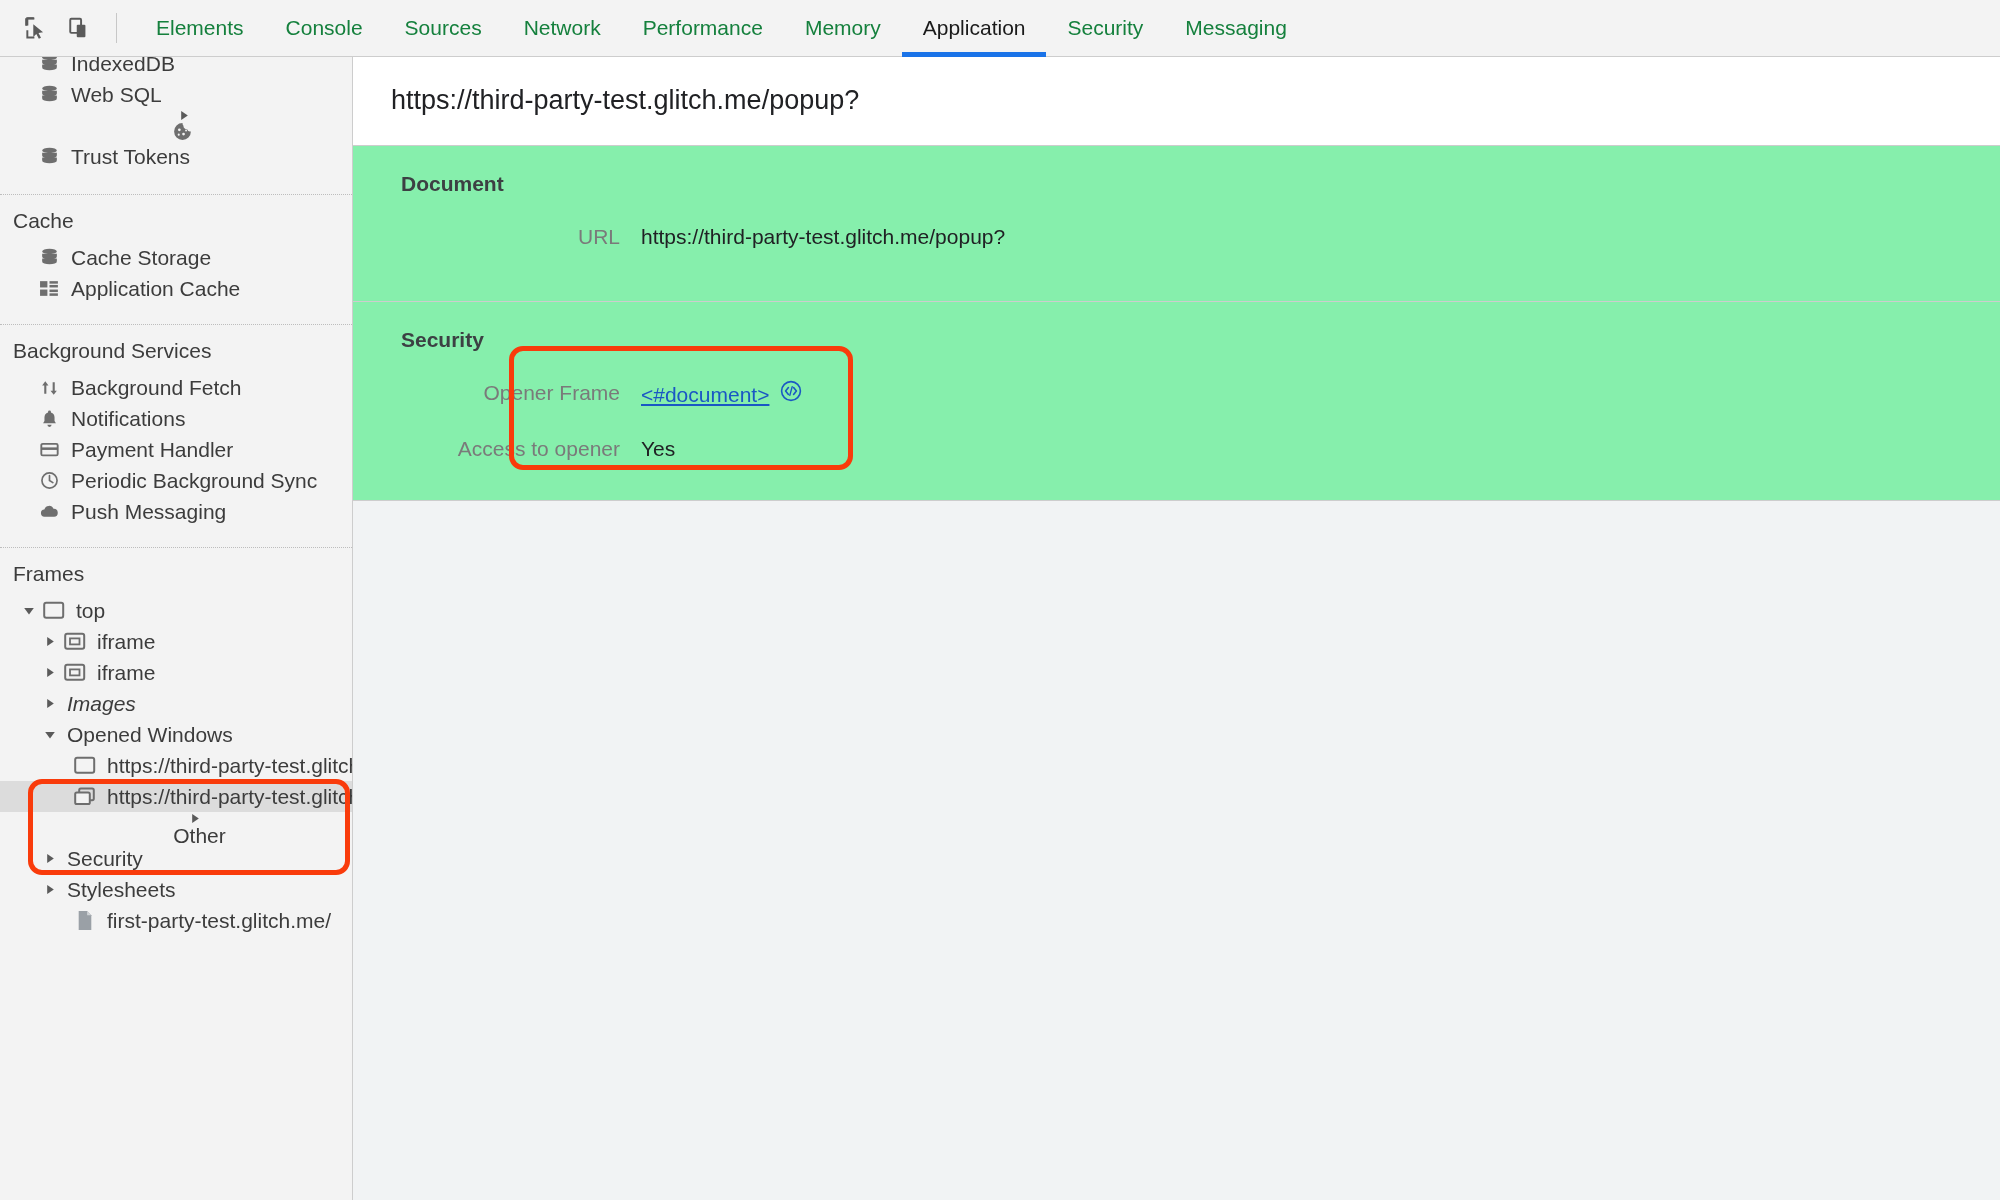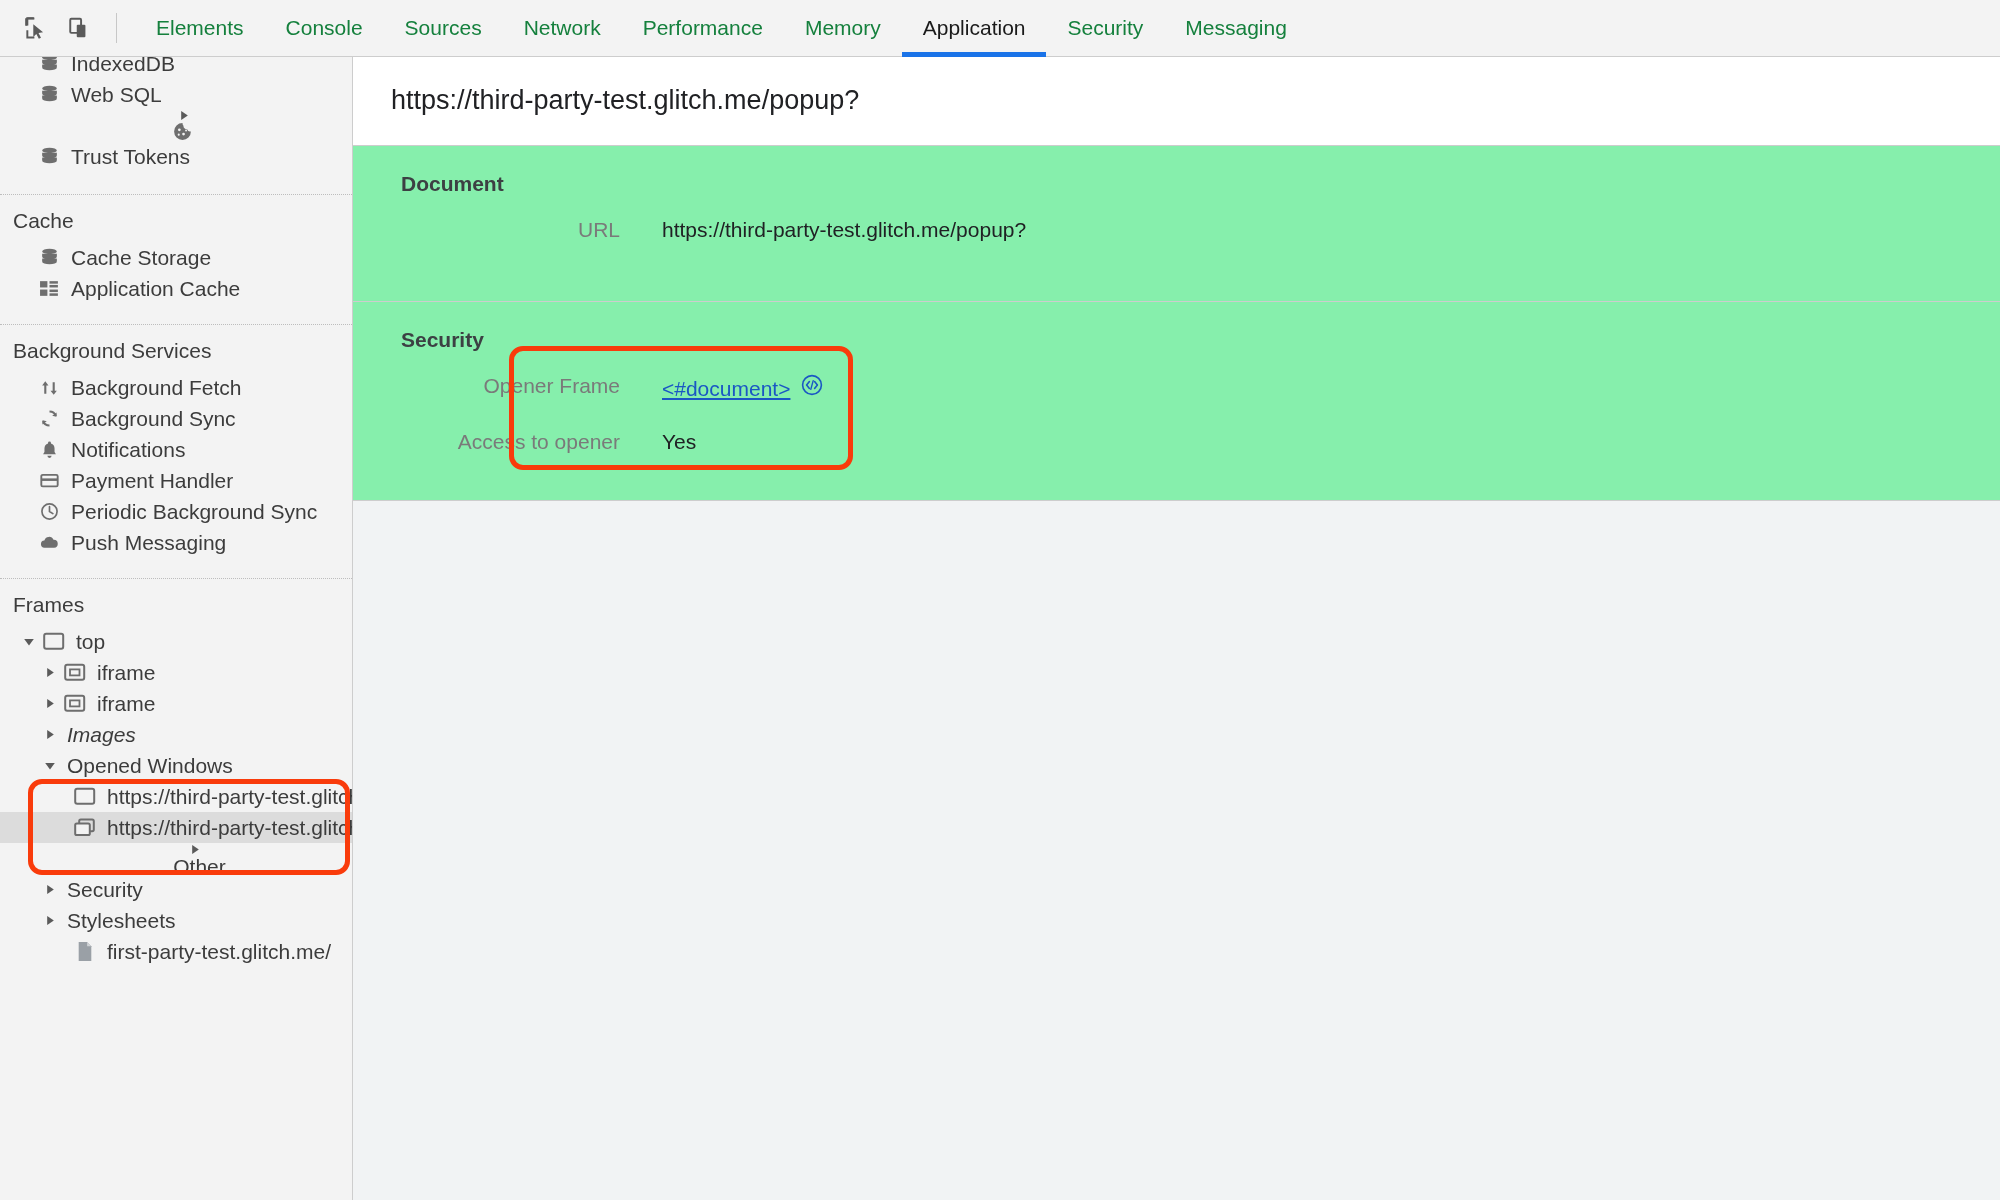--- a/index.html
+++ b/index.html
@@ -104,24 +104,23 @@
     background: #86efac;
     border-bottom: 1px solid #cdcdcd;
     padding: 26px 11px 28px 0;
   }
   .panel-title {
     font-size: 21px; font-weight: bold; color: #3c4043;
     padding-left: 48px; margin-bottom: 22px;
   }
   .rows { position: relative; }
   .kv-row {
-    display: flex; 
+    display: flex; align-items: center;
     min-height: 38px;
     margin-bottom: 4px;
-    gap: 21px;
   }
   .kv-key {
     width: 288px; min-width: 288px;
     text-align: right;
     font-size: 21px; color: #7a7a7a;
     padding-right: 21px;
   }
   .kv-val { font-size: 21px; color: #202124; }
   .kv-link {
     font-size: 21px; color: #1a57c4;
@@ -280,32 +279,20 @@
           <span class="arrow empty"></span>
           <span class="sb-ico">
             <svg width="21" height="21" viewBox="0 0 20 20">
               <path d="M6 4 L9 8 H7 V16 H5 V8 H3 Z" fill="#6e6e6e"></path>
               <path d="M14 17 L11 13 H13 V5 H15 V13 H17 Z" fill="#6e6e6e"></path>
             </svg>
           </span>
           <span class="sb-label">Background Fetch</span>
         </div>
 
-        <div class="sb-row indent-1">
-          <span class="arrow empty"></span>
-          <span class="sb-ico">
-            <svg width="21" height="21" viewBox="0 0 20 20">
-              <path d="M10 3.3 A6.7 6.7 0 0 1 16.2 7.6" stroke="#6e6e6e" stroke-width="2" fill="none"></path>
-              <path d="M10 16.7 A6.7 6.7 0 0 1 3.8 12.4" stroke="#6e6e6e" stroke-width="2" fill="none"></path>
-              <path d="M16.8 4.2 L16.6 8.4 L12.6 7.4 Z" fill="#6e6e6e"></path>
-              <path d="M3.2 15.8 L3.4 11.6 L7.4 12.6 Z" fill="#6e6e6e"></path>
-            </svg>
-          </span>
-          <span class="sb-label">Background Sync</span>
-        </div>
 
         <div class="sb-row indent-1">
           <span class="arrow empty"></span>
           <span class="sb-ico">
             <svg width="21" height="21" viewBox="0 0 20 20">
               <path d="M10 2.4 a1.4 1.4 0 0 1 1.4 1.4 v0.5 a5 5 0 0 1 3.4 4.7 v3.4 l1.3 2.2 H3.9 l1.3 -2.2 V9 a5 5 0 0 1 3.4 -4.7 V3.8 A1.4 1.4 0 0 1 10 2.4 Z" fill="#6e6e6e"></path>
               <path d="M8 16 a2 2 0 0 0 4 0 Z" fill="#6e6e6e"></path>
             </svg>
           </span>
           <span class="sb-label">Notifications</span>

